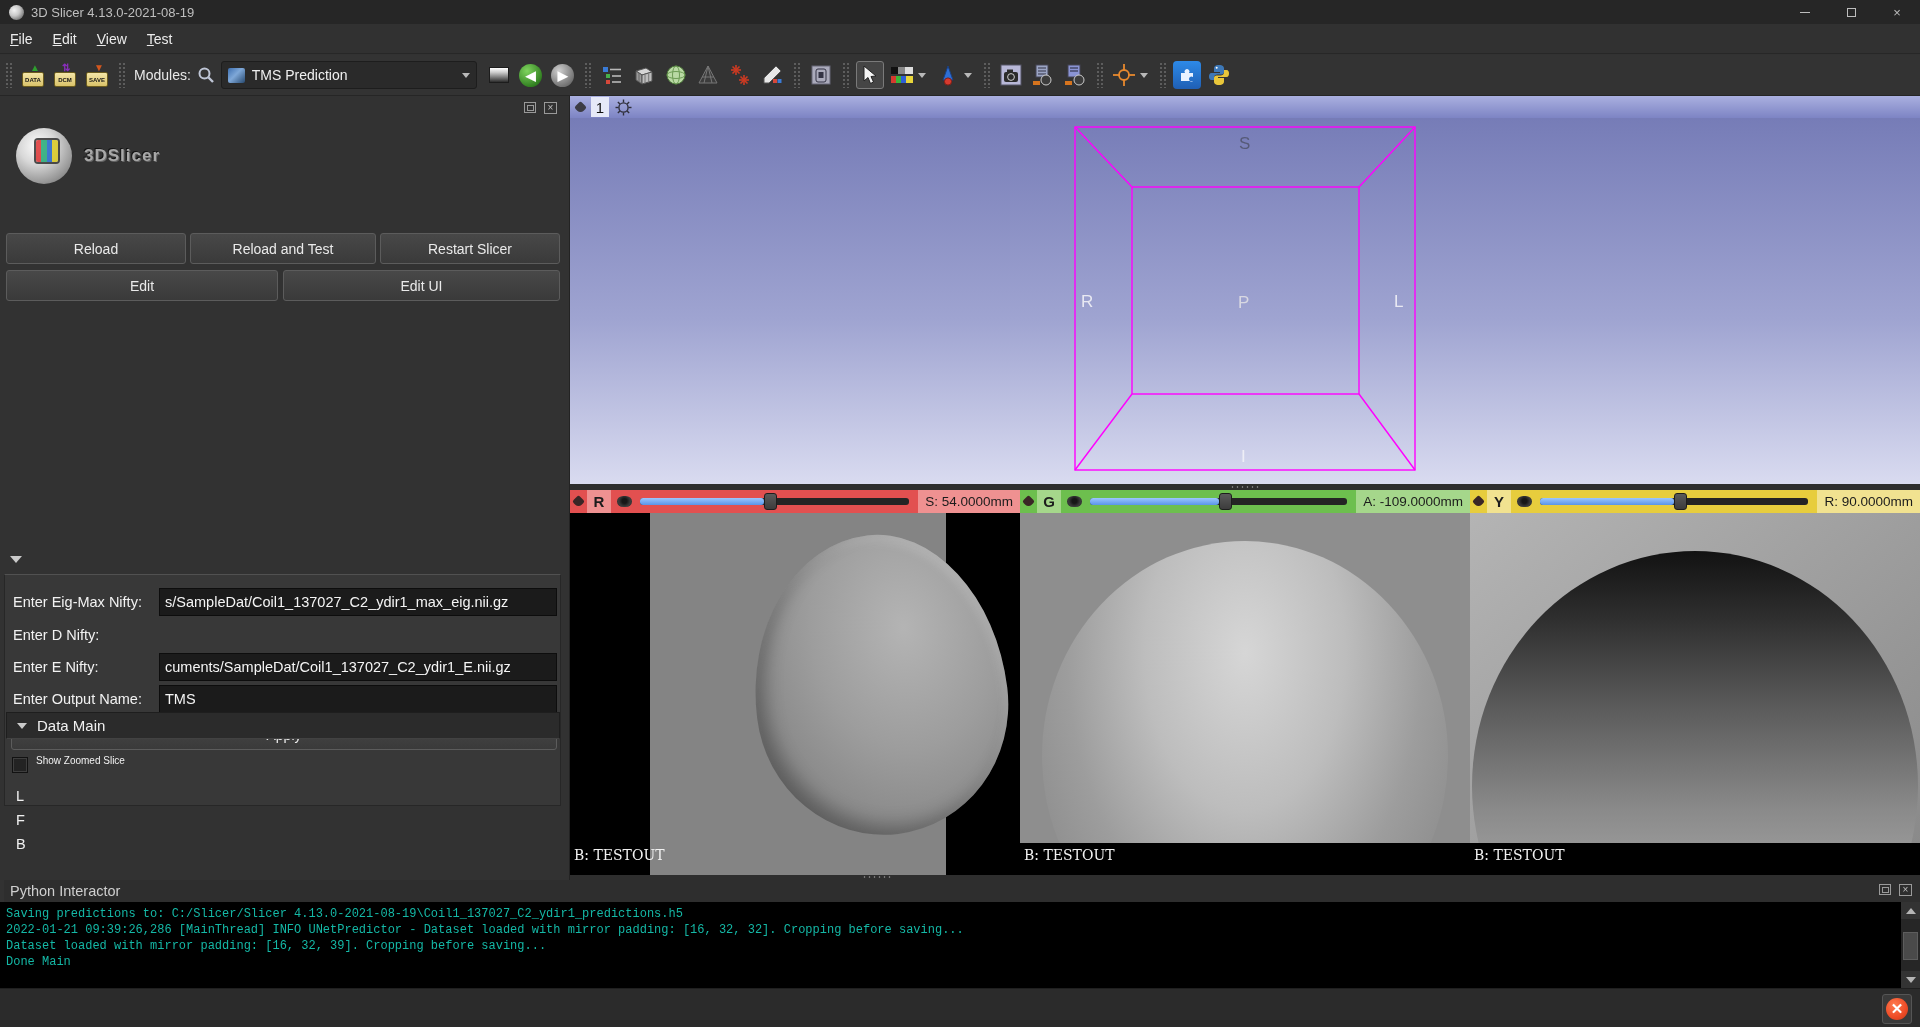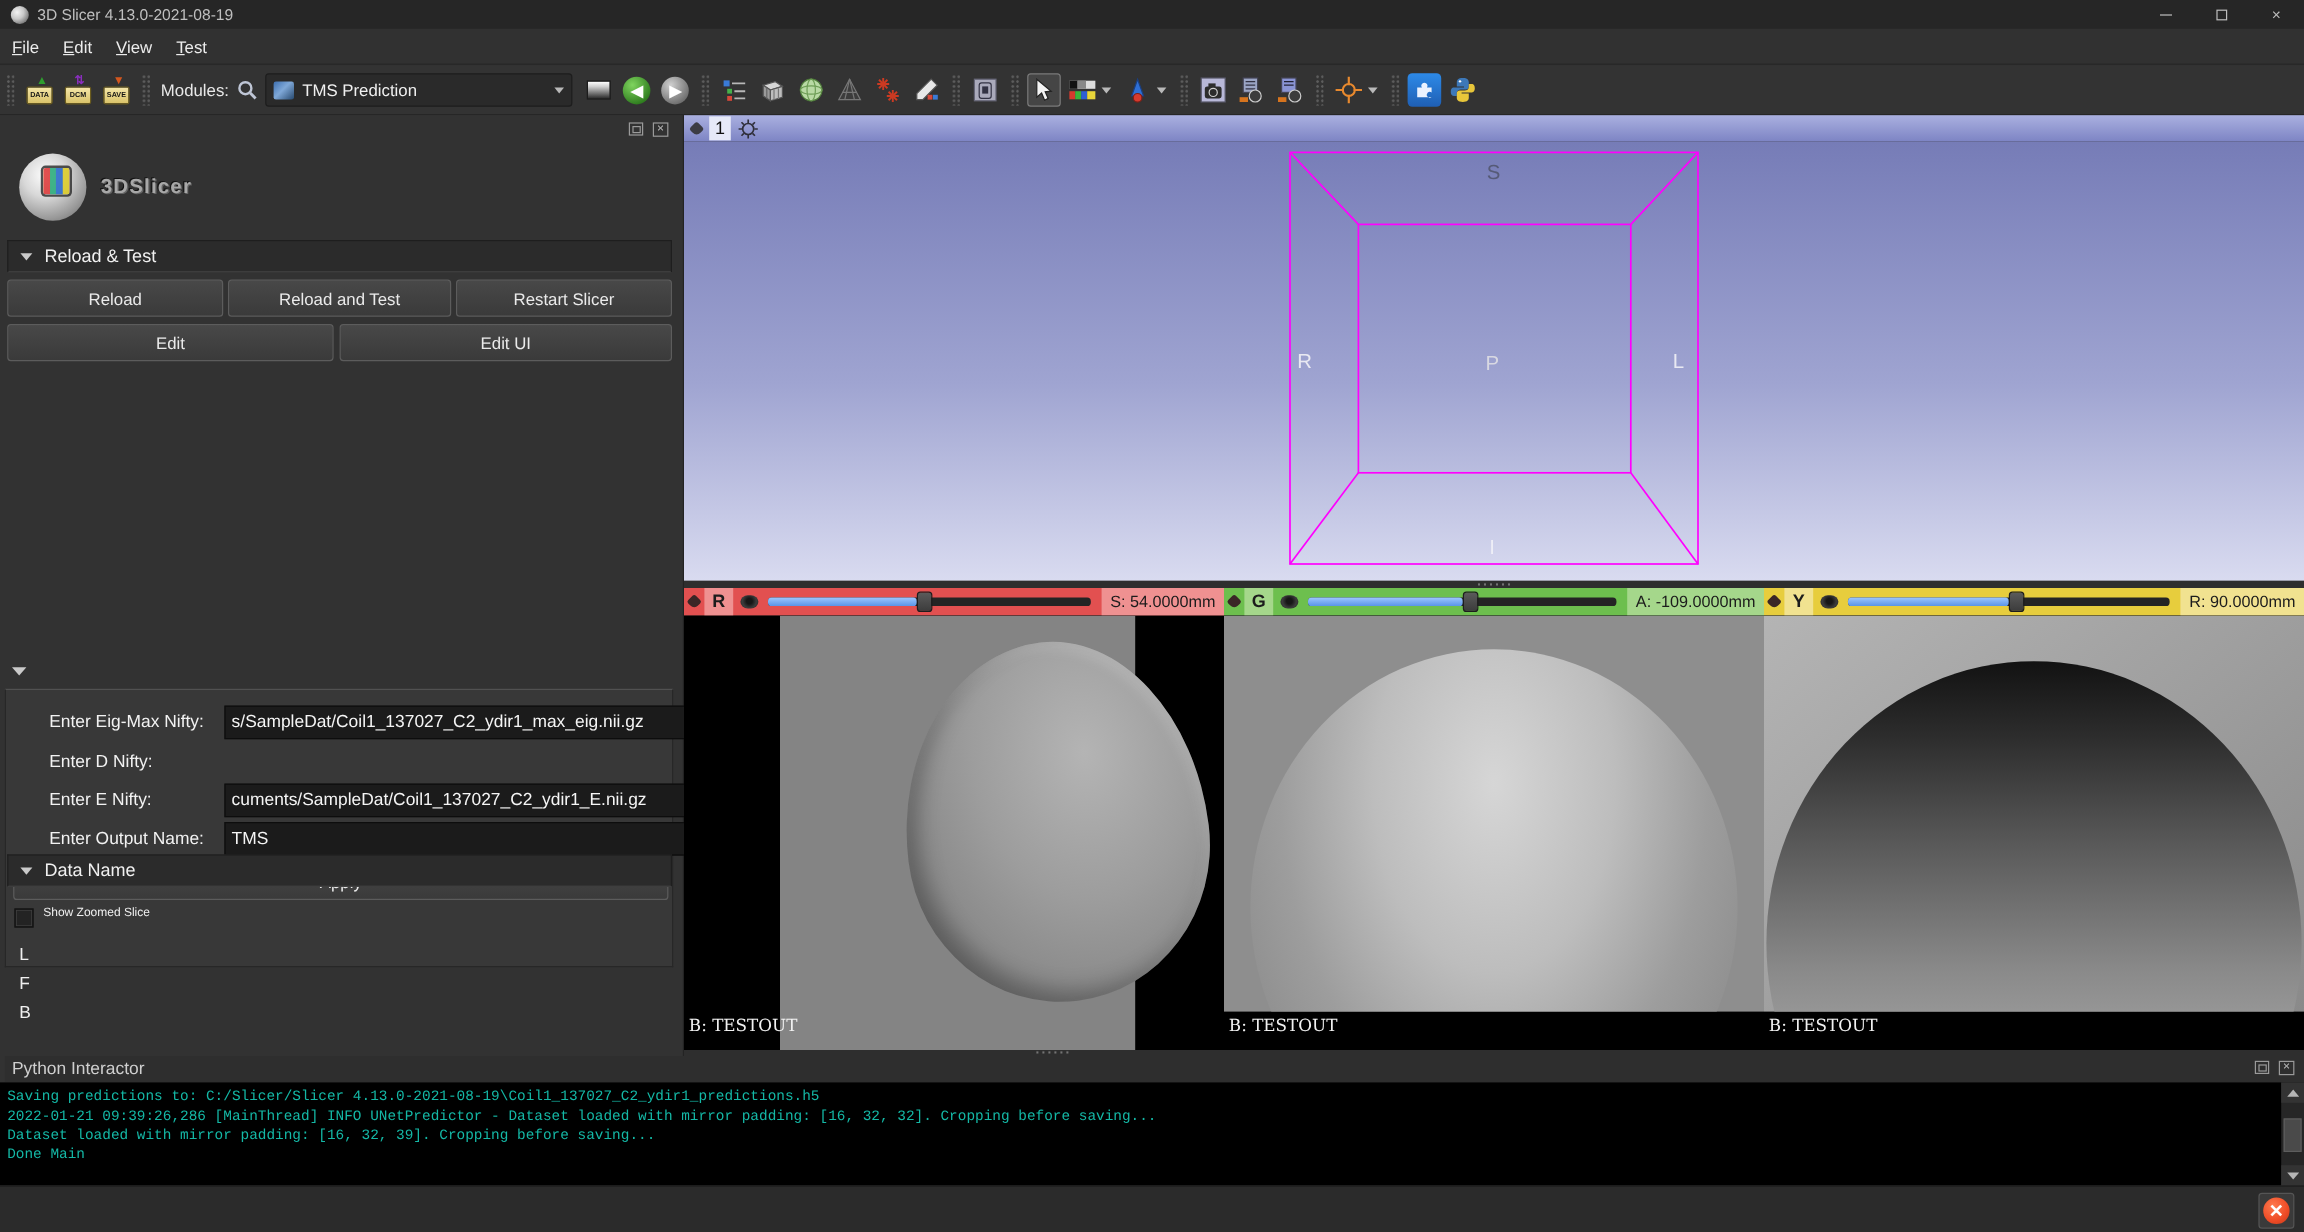--- a/index.html
+++ b/index.html
@@ -58,21 +58,21 @@
     background-size:100% 25%; box-shadow:0 0 0 2px #333; opacity:.85; }
   .logo-text { position:absolute; left:84px; top:50px; font-size:17px; font-weight:bold; letter-spacing:1px; color:#a8a8a8;
     text-shadow: 1px 1px 0 rgba(255,255,255,.25), -1px -1px 0 rgba(0,0,0,.6); }
   .sect-header { position:absolute; left:6px; width:554px; height:27px; background:#2b2b2b; border:1px solid #1e1e1e; border-bottom-color:#424242; display:flex; align-items:center; }
   .sect-tri { width:0; height:0; border-left:5px solid transparent; border-right:5px solid transparent; border-top:6px solid #cacaca; margin:0 10px 0 10px; }
   .sect-title { font-size:15px; color:#f0f0f0; }
   .pbtn { position:absolute; height:31px; background:linear-gradient(#484848,#3a3a3a); border:1px solid #5c5c5c; border-radius:3px;
     color:#eaeaea; font-size:14px; display:flex; align-items:center; justify-content:center; }
   .disc-tri { position:absolute; left:10px; top:460px; width:0; height:0; border-left:6px solid transparent; border-right:6px solid transparent; border-top:7px solid #cacaca; }
   .groupbox { position:absolute; left:4px; top:478px; width:557px; height:232px; background:#383838; border:1px solid #272727; border-top-color:#515151; }
-  .frow { position:absolute; left:0; width:100%; height:30px;margin-left:28px; }
+  .frow { position:absolute; left:0; width:100%; height:30px; }
   .flabel { position:absolute; left:8px; top:0; height:30px; display:flex; align-items:center; font-size:14.5px; color:#f2f2f2; }
   .finput { position:absolute; left:154px; top:1px; width:398px; height:28px; background:#1b1b1b; border:1px solid #0d0d0d;
     color:#f5f5f5; font-size:14.5px; font-family:"Liberation Sans",sans-serif; padding:0 5px; }
   .apply-btn { left:6px; top:144px; width:546px; }
   .checkbox { position:absolute; left:12px; top:661px; width:16px; height:16px; background:#232323; border:1px solid #121212; box-shadow:inset 0 0 0 1px #3e3e3e; }
   .cb-label { position:absolute; left:36px; top:659px; font-size:10px; color:#f0f0f0; }
   .axis-lab { position:absolute; left:16px; font-size:14.5px; color:#f0f0f0; }
 
   
   .views { position:absolute; left:570px; top:96px; width:1350px; height:784px; background:#2e2e2e; }
@@ -334,24 +334,20 @@
   <div class="panel">
     <div class="dock-ctl">
       <div class="mini-float"></div>
       <div class="mini-close">×</div>
     </div>
     <div class="logo-circle">
         <div class="logo-grid"></div>
       </div>
     <div class="logo-text">3DSlicer</div>
 
-    <div class="sect-header" style="top:104px">
-      <span class="sect-tri"></span>
-      <span class="sect-title">Reload &amp; Test</span>
-    </div>
     <div class="pbtn" style="left:6px; top:137px; width:180px;">Reload</div>
     <div class="pbtn" style="left:190px; top:137px; width:186px;">Reload and Test</div>
     <div class="pbtn" style="left:380px; top:137px; width:180px;">Restart Slicer</div>
     <div class="pbtn" style="left:6px; top:174px; width:272px;">Edit</div>
     <div class="pbtn" style="left:283px; top:174px; width:277px;">Edit UI</div>
 
     <div class="disc-tri"></div>
 
     <div class="groupbox">
       <div class="frow" style="top:12px">
@@ -367,21 +363,21 @@
       </div>
       <div class="frow" style="top:109px">
         <span class="flabel">Enter Output Name:</span>
         <input class="finput" value="TMS" style="">
       </div>
       <div class="pbtn apply-btn">Apply</div>
     </div>
 
     <div class="sect-header" style="top:616px">
       <span class="sect-tri"></span>
-      <span class="sect-title">Data Name</span>
+      <span class="sect-title">Data Main</span>
     </div>
     <div class="checkbox"></div>
     <span class="cb-label">Show Zoomed Slice</span>
     <span class="axis-lab" style="top:692px">L</span>
     <span class="axis-lab" style="top:716px">F</span>
     <span class="axis-lab" style="top:740px">B</span>
   </div>
 
   <div class="views">
 

